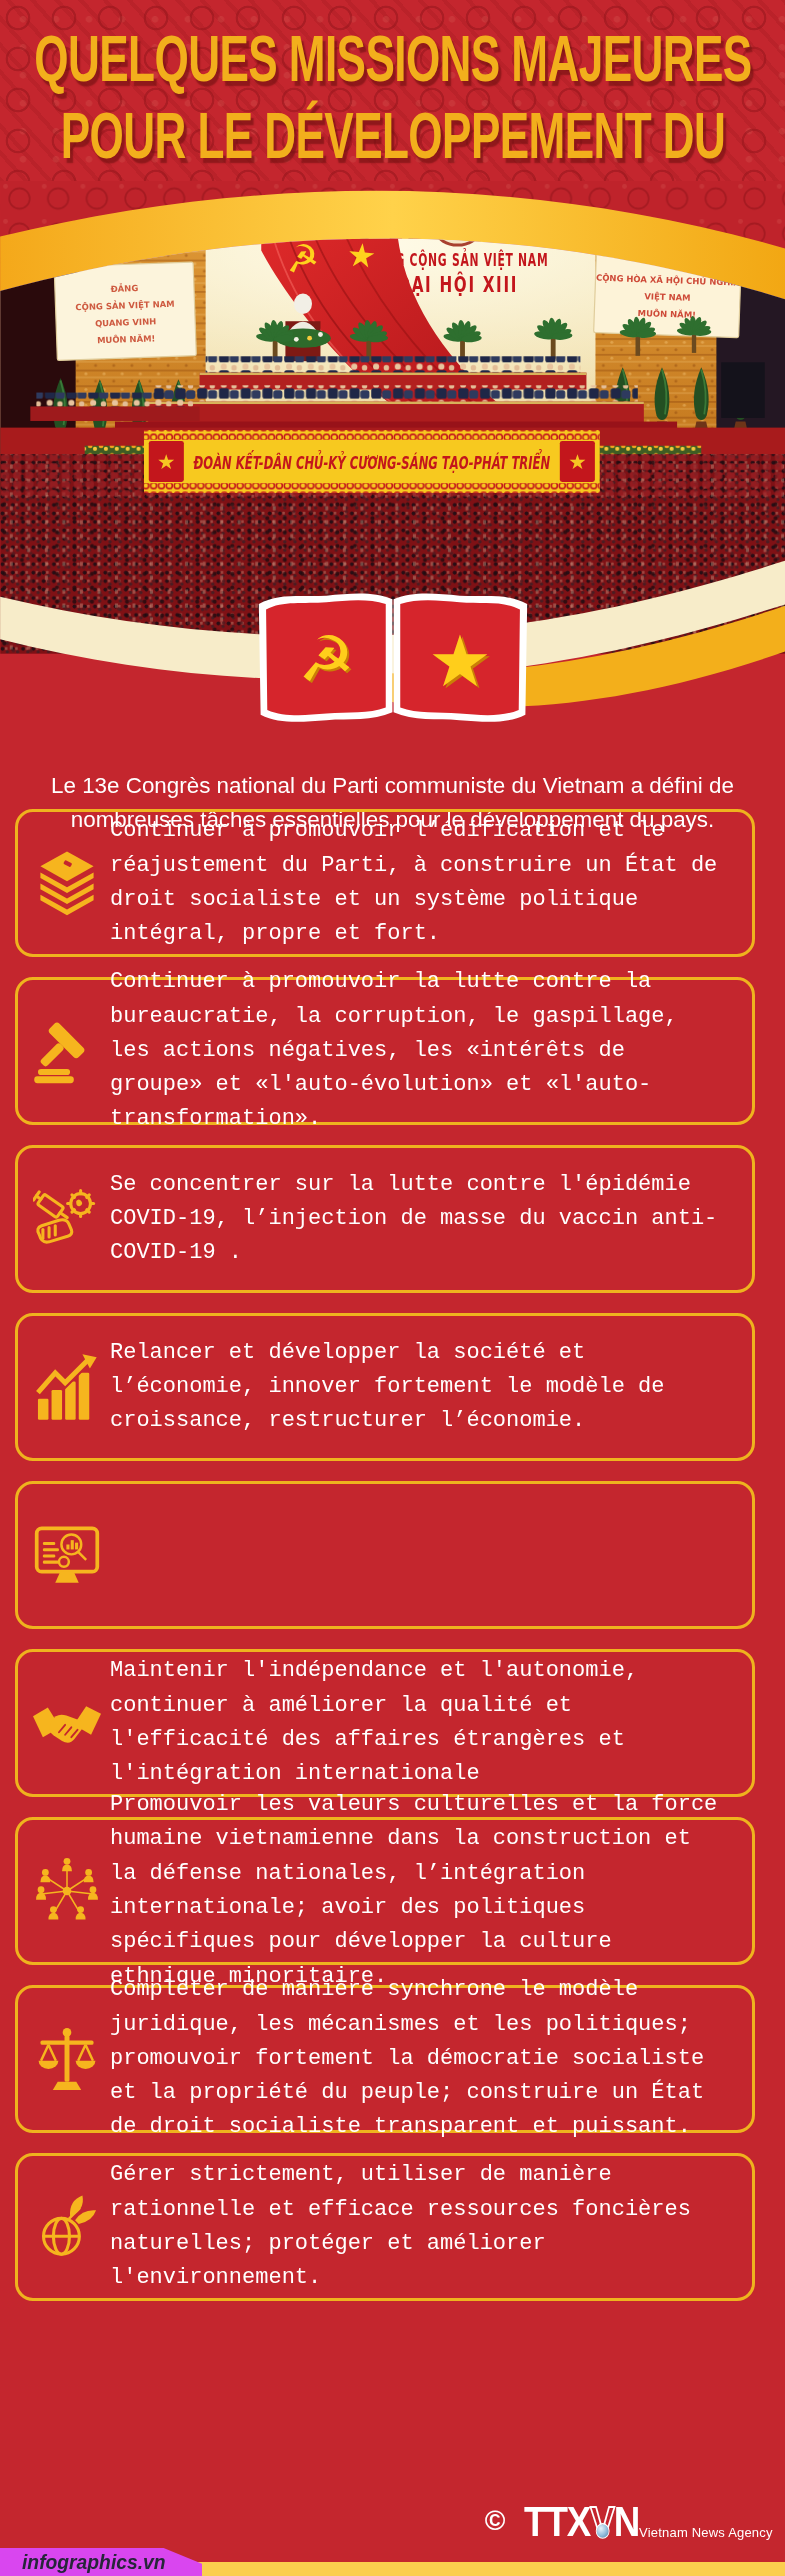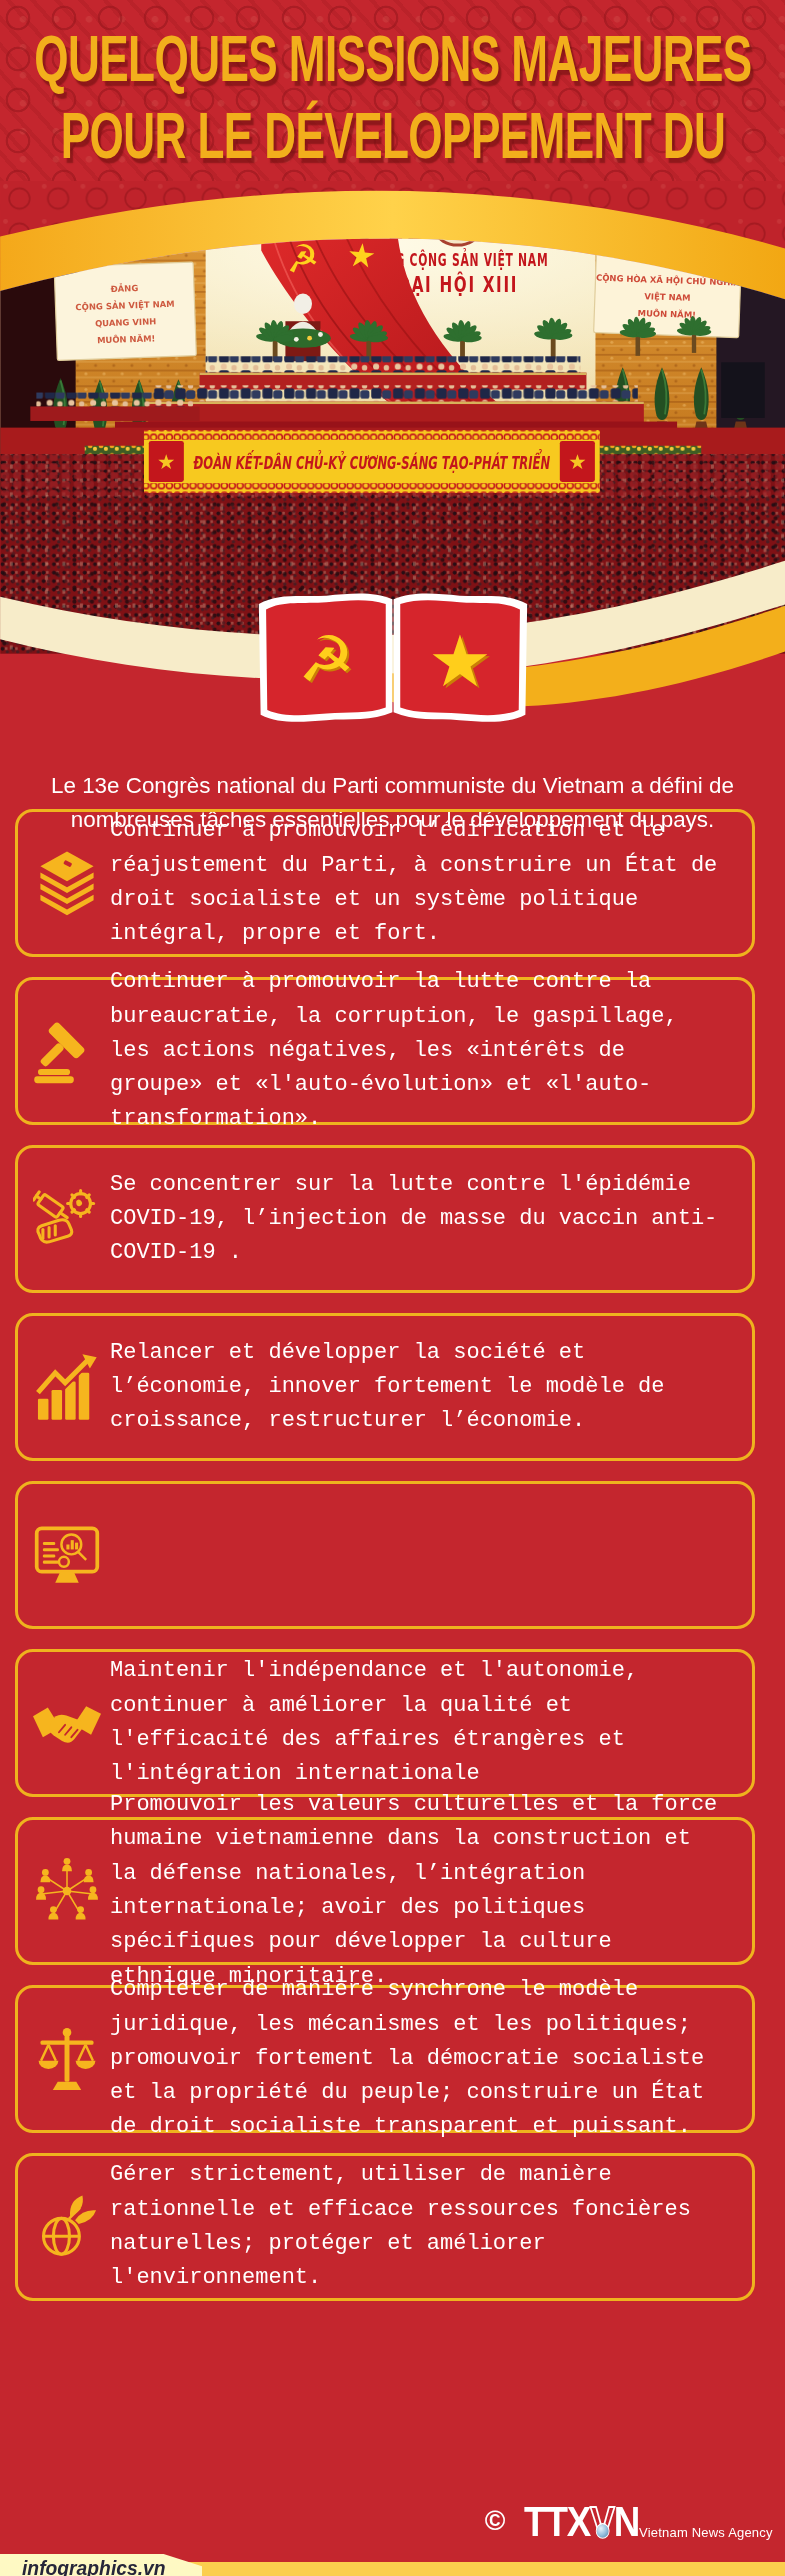--- a/index.html
+++ b/index.html
@@ -42,21 +42,21 @@
   .ttxvn .copy{font-size:28px;line-height:42px;font-weight:bold;}
   .logo{display:flex;flex-direction:row;align-items:flex-end;}
   .logo-letters{font-size:40px;font-weight:bold;letter-spacing:-1.2px;line-height:40px;
     transform:scale(.92,1.05);transform-origin:right top;white-space:nowrap;}
   .logo-letters .v{position:relative;color:#C5232D;-webkit-text-stroke:1.8px #ffffff;}
   .logo-letters .v .globe{position:absolute;left:50%;top:54%;width:13.3px;height:13.3px;margin-left:-6.6px;
     border-radius:50%;border:0.6px solid #fff;
     background:radial-gradient(circle at 35% 32%,#EAF4FB,#8FBBDA 55%,#4E7FA6);}
   .logo-sub{font-size:13px;letter-spacing:0.2px;margin-top:0;}
   .band{position:absolute;bottom:0;left:0;width:100%;height:14px;background:#FBCE4E;}
-  .tab{position:absolute;bottom:0;left:0;width:202px;height:22px;background:#fef9c3;
+  .tab{position:absolute;bottom:0;left:0;width:202px;height:28px;background:#d946ef;
     clip-path:polygon(0 0,81% 0,100% 56%,100% 100%,0 100%);}
   .tab span{display:block;padding:4.2px 0 0 22px;font-size:19.3px;font-weight:bold;font-style:italic;
     color:#26263A;letter-spacing:0;}
 
   .vn{font-family:"DejaVu Sans","Liberation Sans",sans-serif;}
 </style>
 </head>
 <body>
 
 <div class="page">

